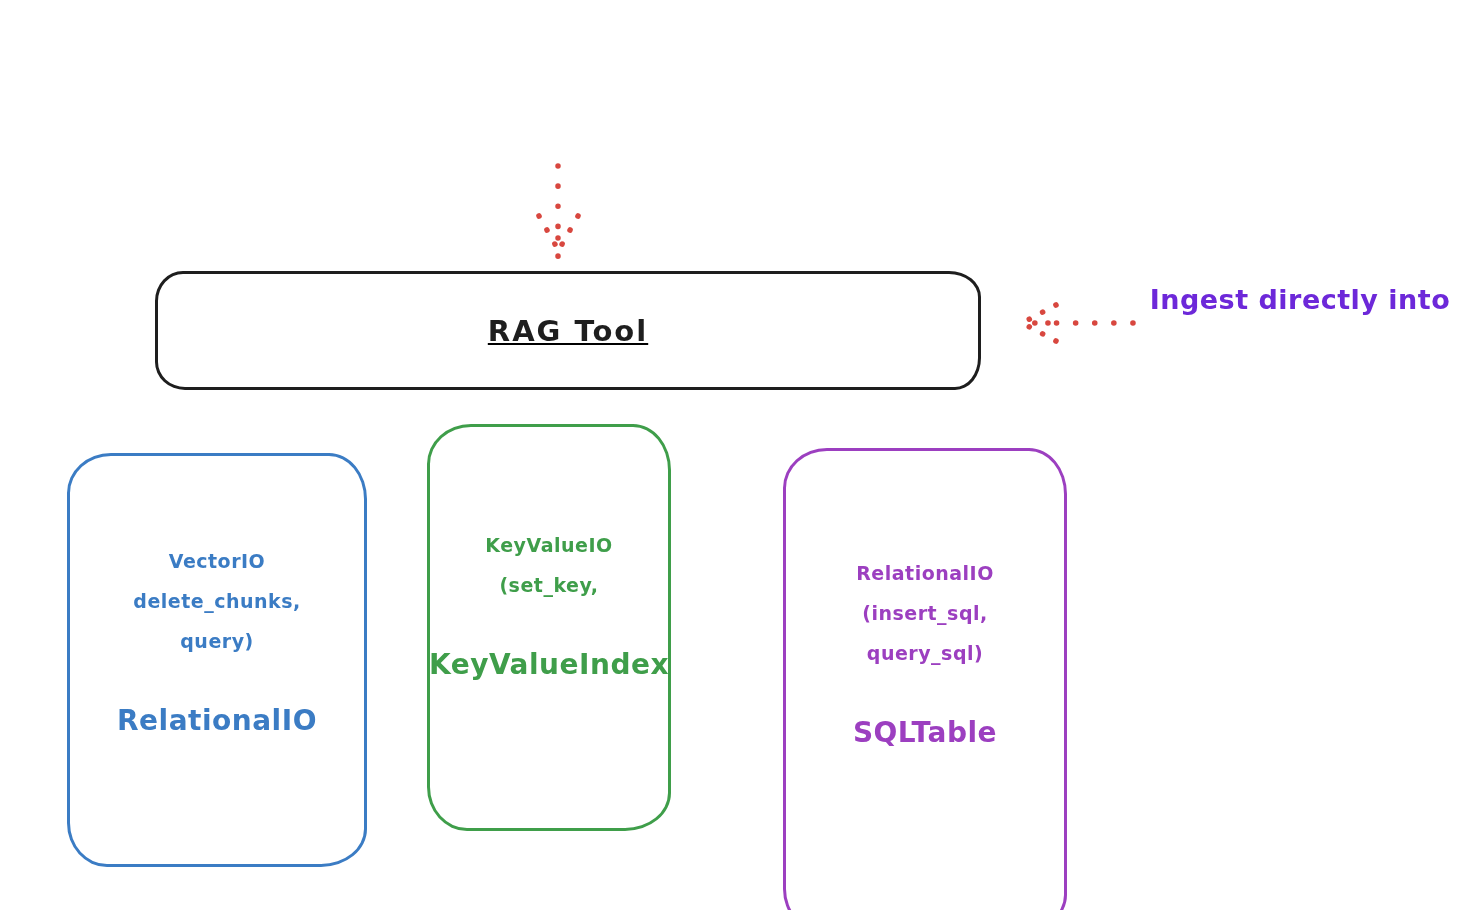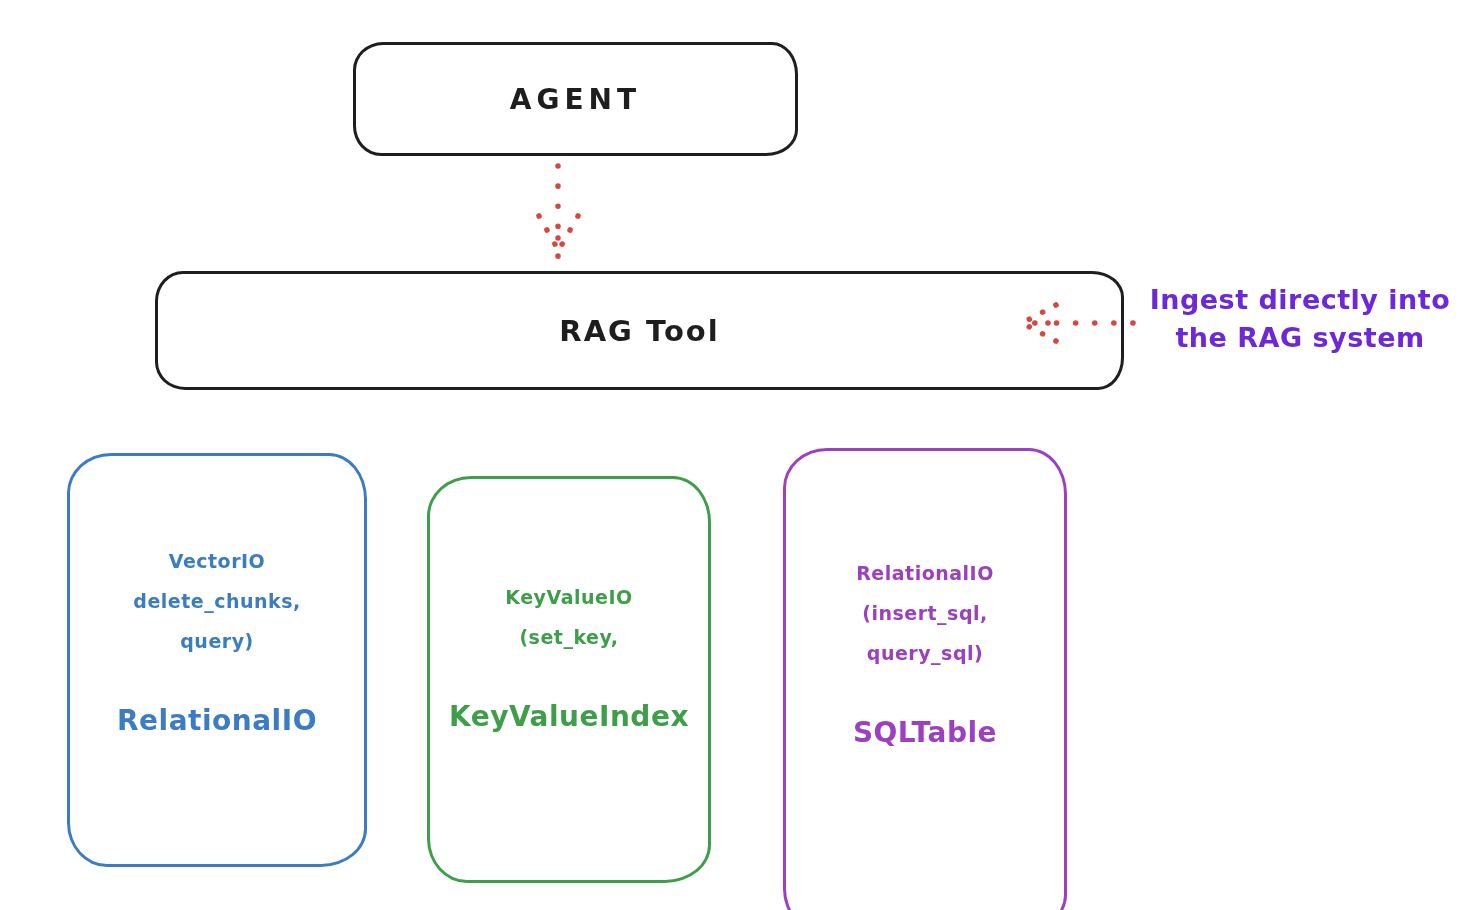--- a/index.html
+++ b/index.html
@@ -34,23 +34,24 @@
     border-radius: 30px 26px 32px 28px / 28px 32px 26px 30px;
   }
   .agent-label {
     font-size: 28px;
     font-weight: 700;
     letter-spacing: 5px;
     color: #1e1e1e;
   }
   .rag-box {
     left: 155px; top: 271px;
-    width: 969px; height: 119px;
+    width: 826px; height: 119px;
     border: 3.5px solid #1e1e1e;
     border-radius: 28px 32px 26px 30px / 30px 26px 32px 28px;
+    text-decoration: underline;
   }
   .rag-label {
     font-size: 29px;
     font-weight: 700;
     letter-spacing: 2px;
     color: #1e1e1e;
   }
   
   .provider-box {
     flex-direction: column;
@@ -58,22 +59,22 @@
     border-radius: 44px 38px 46px 40px / 40px 46px 38px 44px;
   }
   .provider-vector {
     left: 67px; top: 453px;
     width: 300px; height: 414px;
     border: 3.5px solid #3b7cc4;
     color: #3b7cc4;
     padding-top: 85px;
   }
   .provider-keyvalue {
-    left: 427px; top: 476px;
-    width: 284px; height: 407px;
+    left: 427px; top: 424px;
+    width: 244px; height: 407px;
     border: 3.5px solid #3f9e4a;
     color: #3f9e4a;
     padding-top: 98px;
   }
   .provider-relational {
     left: 783px; top: 448px;
     width: 284px; height: 485px;
     border: 3.5px solid #9c3fc0;
     color: #9c3fc0;
     padding-top: 102px;
@@ -109,23 +110,20 @@
     pointer-events: none;
   }
   .arrow-down-svg { left: 518px; top: 158px; }
   .arrow-left-svg { left: 1008px; top: 293px; }
 </style>
 </head>
 <body>
 
 <div class="canvas">
 
-  <div class="sketch-box agent-box">
-    <div class="agent-label">AGENT</div>
-  </div>
 
   <svg class="arrow-svg arrow-down-svg" width="80" height="110" viewBox="0 0 80 110">
     <g stroke="#d8473f" stroke-width="5.5" stroke-linecap="round" fill="none">
       <line x1="40" y1="8" x2="40" y2="72" stroke-dasharray="0.1 20"></line>
       <line x1="21" y1="58" x2="38" y2="88" stroke-dasharray="0.1 16"></line>
       <line x1="60" y1="58" x2="43" y2="88" stroke-dasharray="0.1 16"></line>
       <line x1="40" y1="80" x2="40" y2="100" stroke-dasharray="0.1 18"></line>
     </g>
   </svg>
 
@@ -138,21 +136,20 @@
     <g stroke="#d8473f" stroke-width="5.5" stroke-linecap="round" fill="none">
       <line x1="125" y1="30" x2="30" y2="30" stroke-dasharray="0.1 19"></line>
       <line x1="48" y1="12" x2="16" y2="29" stroke-dasharray="0.1 15"></line>
       <line x1="48" y1="48" x2="16" y2="31" stroke-dasharray="0.1 15"></line>
       <line x1="40" y1="30" x2="14" y2="30" stroke-dasharray="0.1 13"></line>
     </g>
   </svg>
 
   <div class="annotation-text">
     <span>Ingest directly into</span><br>
-    <span>the RAG system</span>
   </div>
 
   <div class="sketch-box provider-box provider-vector">
     <div class="provider-line">VectorIO</div>
     <div class="provider-line">delete_chunks,</div>
     <div class="provider-line">query)</div>
     <div class="index-label">RelationalIO</div>
   </div>
 
   <div class="sketch-box provider-box provider-keyvalue">

